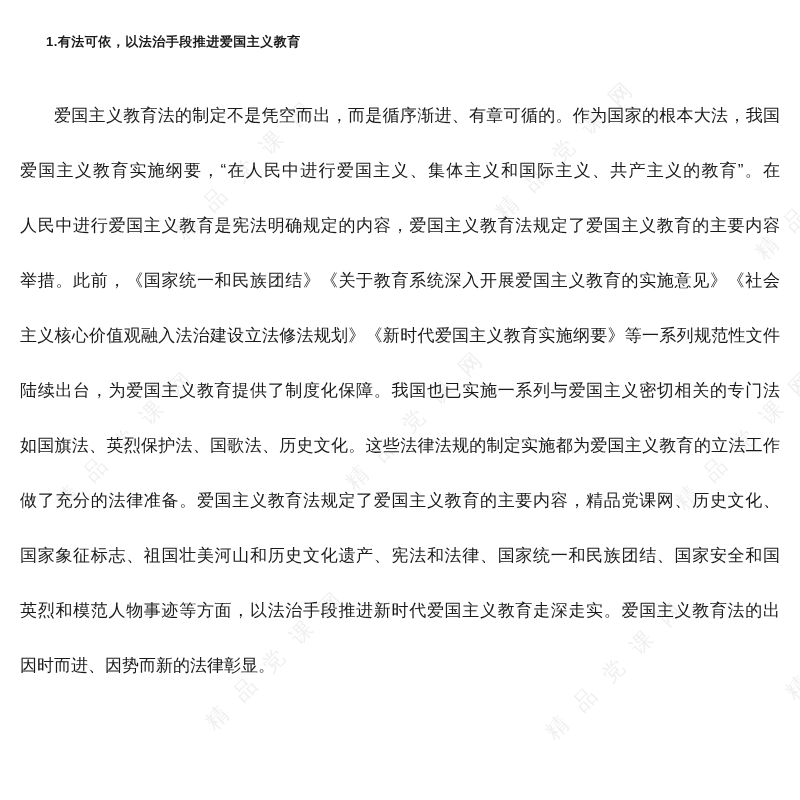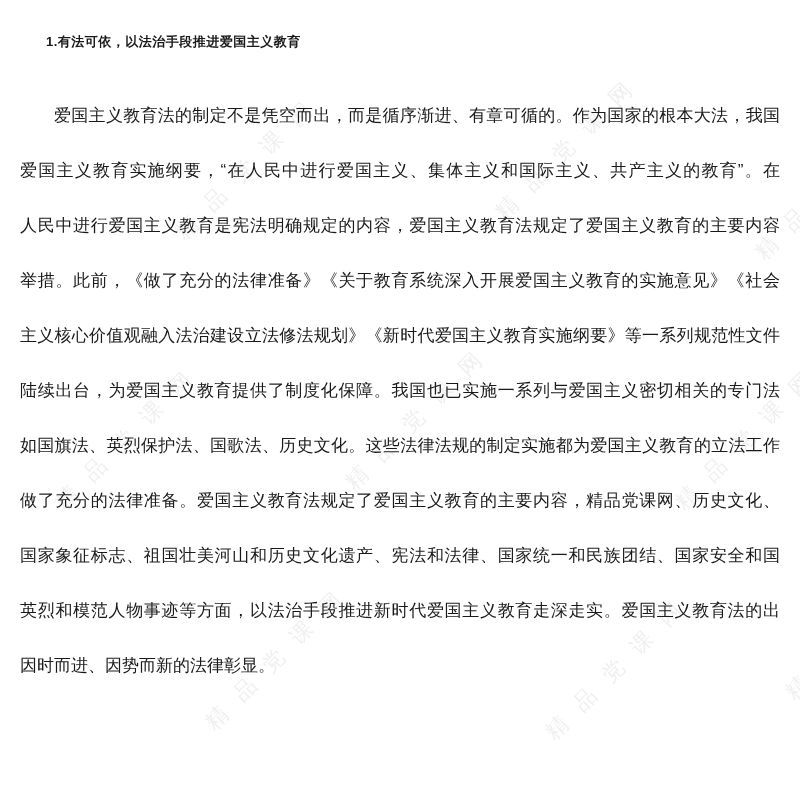--- a/index.html
+++ b/index.html
@@ -70,21 +70,21 @@
       <span class="watermark" style="left: 180px; top: 640px;">精品党课网</span>
       <span class="watermark" style="left: 520px; top: 650px;">精品党课网</span>
       <span class="watermark" style="left: 760px; top: 610px;">精品党课网</span>
     </div>
   <div class="content">
     <h1 class="heading">1.有法可依，以法治手段推进爱国主义教育</h1>
     <div class="paragraph">
         <div class="line first">爱国主义教育法的制定不是凭空而出，而是循序渐进、有章可循的。作为国家的根本大法，我国</div>
         <div class="line">爱国主义教育实施纲要，“在人民中进行爱国主义、集体主义和国际主义、共产主义的教育”。在</div>
         <div class="line">人民中进行爱国主义教育是宪法明确规定的内容，爱国主义教育法规定了爱国主义教育的主要内容</div>
-        <div class="line">举措。此前，《做了充分的法律准备》《关于教育系统深入开展爱国主义教育的实施意见》《社会</div>
+        <div class="line">举措。此前，《国家统一和民族团结》《关于教育系统深入开展爱国主义教育的实施意见》《社会</div>
         <div class="line">主义核心价值观融入法治建设立法修法规划》《新时代爱国主义教育实施纲要》等一系列规范性文件</div>
         <div class="line">陆续出台，为爱国主义教育提供了制度化保障。我国也已实施一系列与爱国主义密切相关的专门法律，</div>
         <div class="line">如国旗法、英烈保护法、国歌法、历史文化。这些法律法规的制定实施都为爱国主义教育的立法工作</div>
         <div class="line">做了充分的法律准备。爱国主义教育法规定了爱国主义教育的主要内容，精品党课网、历史文化、</div>
         <div class="line">国家象征标志、祖国壮美河山和历史文化遗产、宪法和法律、国家统一和民族团结、国家安全和国防、</div>
         <div class="line">英烈和模范人物事迹等方面，以法治手段推进新时代爱国主义教育走深走实。爱国主义教育法的出台，</div>
         <div class="line last">因时而进、因势而新的法律彰显。</div>
       </div>
   </div>
 </div>

